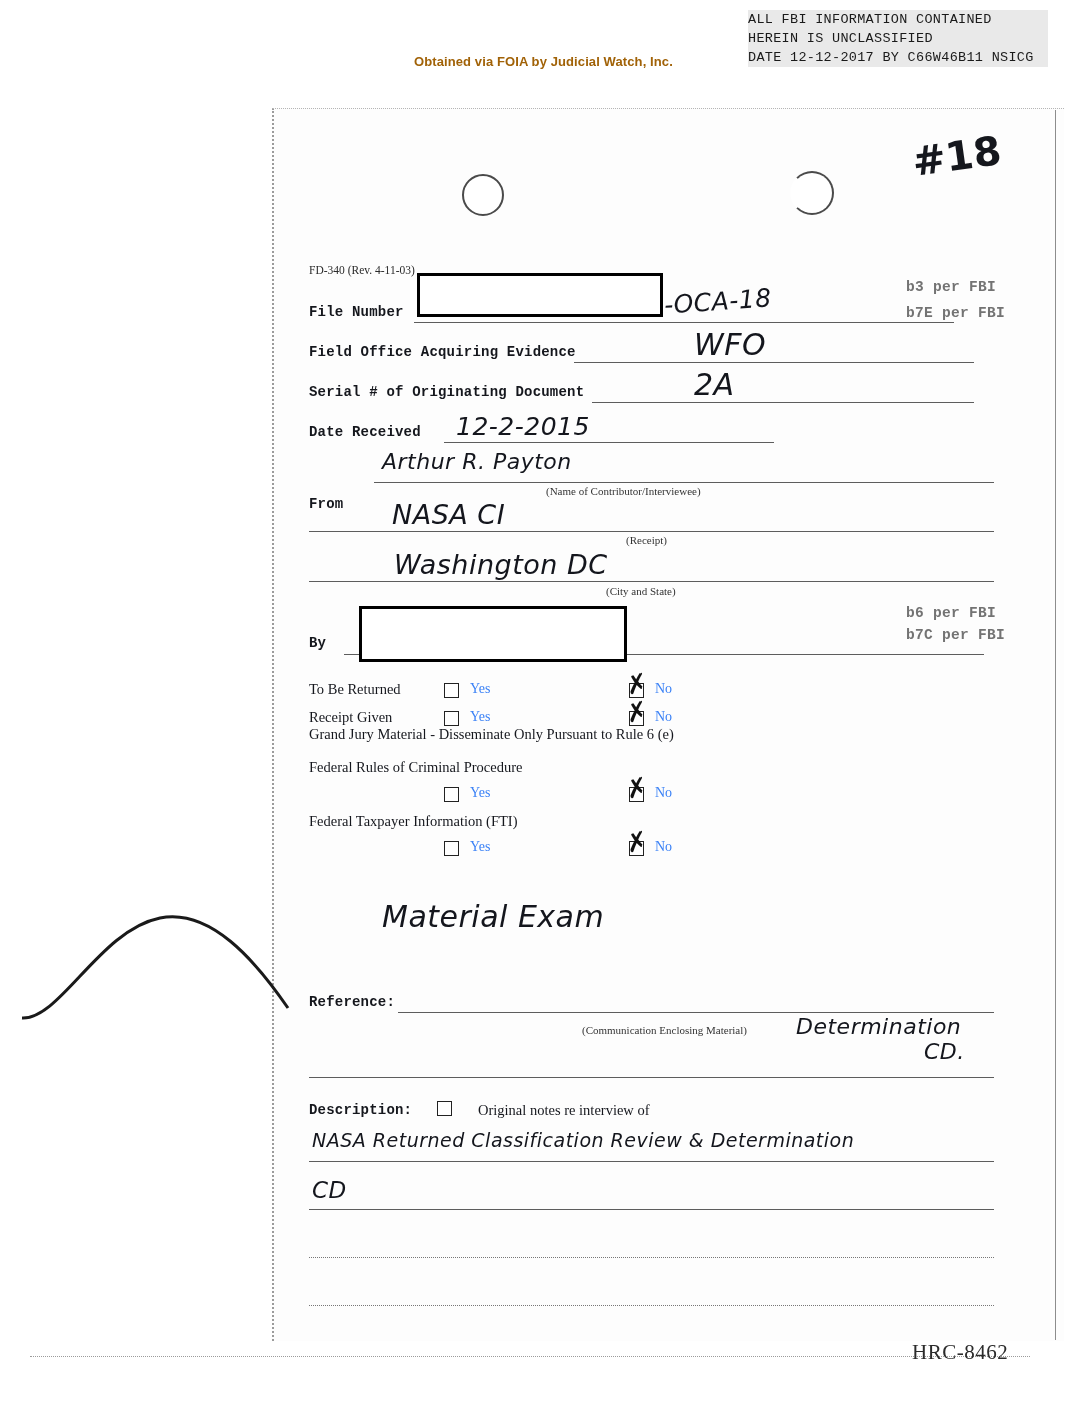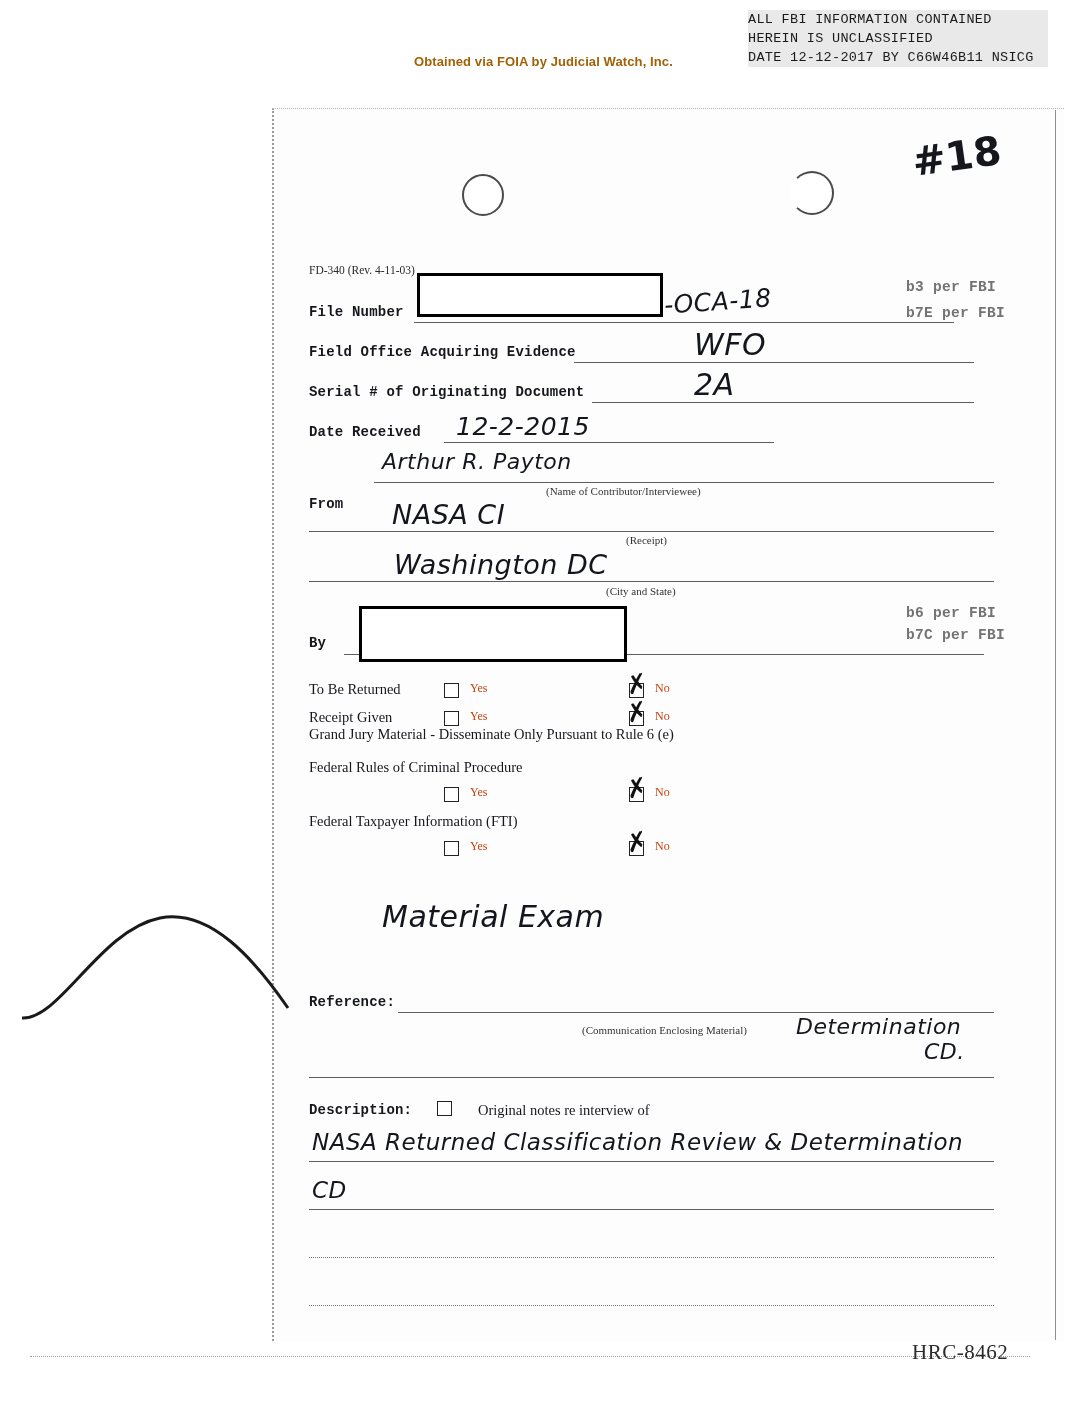--- a/index.html
+++ b/index.html
@@ -144,23 +144,23 @@
 
   .checkbox {
     position: absolute;
     width: 13px;
     height: 13px;
     border: 1.6px solid #222;
     background: #fff;
   }
   .opt {
     position: absolute;
-    font-size: 12px;
-    font-family: "Liberation Serif", serif;
-    color: #c2410c;
+    font-size: 14px;
+    font-family: "Liberation Serif", serif;
+    color: #3b82f6;
   }
   .body-text {
     position: absolute;
     font-size: 14.5px;
     font-family: "Liberation Serif", serif;
     color: #15171d;
   }
   .check-mark {
     position: absolute;
     font-family: "DejaVu Sans", sans-serif;
@@ -278,21 +278,21 @@
   <div class="sublabel" style="left:308px; top:915px;">(Communication Enclosing Material)</div>
   <div class="hand" style="position:absolute; left:522px; top:905px; font-size:22px;">Determination</div>
   <div class="hand" style="position:absolute; left:650px; top:930px; font-size:22px;">CD.</div>
 
   <div class="rule" style="left:35px; top:968px; width:685px;"></div>
   <div class="flabel" style="left:35px; top:993px;">Description:</div>
   <div class="checkbox" style="left:163px; top:992px;"></div>
   <div class="body-text" style="left:204px; top:993px;">Original notes re interview of</div>
 
   <div class="rule" style="left:35px; top:1052px; width:685px;"></div>
-  <div class="hand" style="position:absolute; left:38px; top:1020px; font-size:23px;">NASA Returned Classification Review &amp; Determination</div>
+  <div class="hand" style="position:absolute; left:38px; top:1020px; font-size:19px;">NASA Returned Classification Review &amp; Determination</div>
 
   <div class="rule" style="left:35px; top:1100px; width:685px;"></div>
   <div class="hand" style="position:absolute; left:38px; top:1068px; font-size:23px;">CD</div>
 
   <div class="rule" style="left:35px; top:1148px; width:685px; border-bottom:1px dotted #777;"></div>
   <div class="rule" style="left:35px; top:1196px; width:685px; border-bottom:1px dotted #777;"></div>
 </div>
 
 <div class="page-right-edge"></div>
 <div class="page-bottom-edge"></div>

